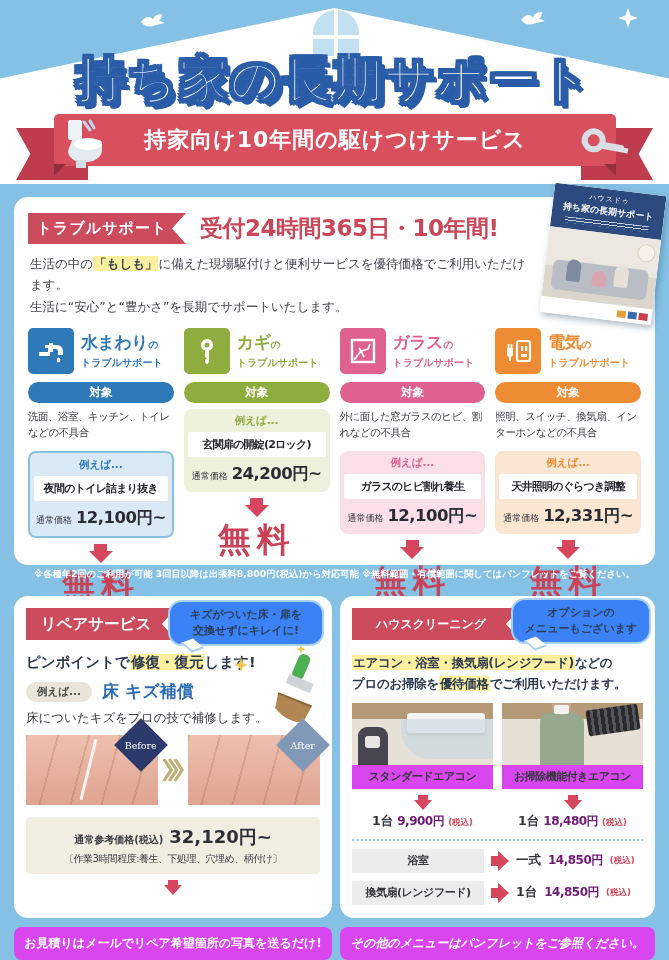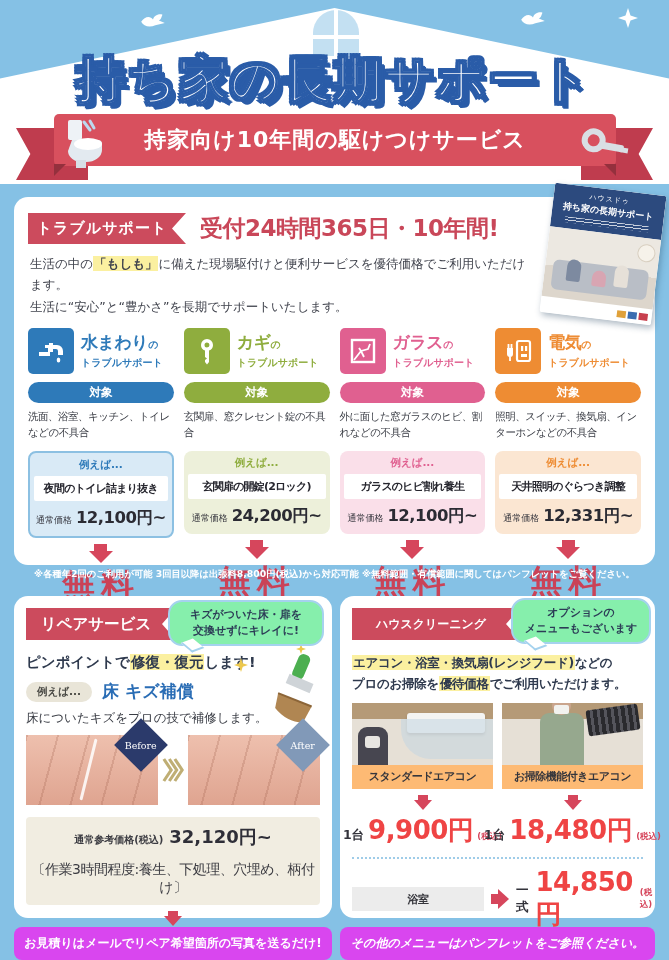--- a/index.html
+++ b/index.html
@@ -117,21 +117,21 @@
   .footnote {
     position:absolute; left:0; right:0; top:568px; text-align:center;
     color:#fff; font-size:9.3px; font-weight:600; letter-spacing:0;
   }
   
   .panel-repair { left:14px; top:596px; width:318px; height:322px; padding:12px; }
   .panel-clean  { left:340px; top:596px; width:315px; height:322px; padding:12px; }
   .panel-repair .flag-badge { width:150px; height:32px; font-size:15.5px; }
   .panel-clean  .flag-badge { width:168px; height:32px; font-size:12px; }
   .bubble {
-    position:absolute; background:#86efac; border:2px solid #a5d2ee; border-radius:14px;
+    position:absolute; background:#3b82f6; border:2px solid #a5d2ee; border-radius:14px;
     padding:5px 8px; text-align:center; font-size:11px; font-weight:800; color:#2c3c56;
     line-height:1.45; z-index:3;
   }
   .bubble::after {
     content:""; position:absolute; left:16px; bottom:-8px; width:11px; height:11px;
     background:#fff; border-left:2px solid #a5d2ee; border-bottom:2px solid #a5d2ee;
     transform:rotate(-20deg) skewX(30deg);
   }
   .panel-repair .bubble { right:8px; top:4px; width:156px; }
   .panel-clean  .bubble { right:4px; top:2px; width:140px; }
@@ -155,21 +155,21 @@
     transform:rotate(45deg); display:flex; align-items:center; justify-content:center; z-index:2; }
   .diamond.before { background:#2b3a6b; }
   .diamond.after  { background:#8199b8; }
   .diamond span { transform:rotate(-45deg); color:#fff; font-size:9.5px;
     font-family:"DejaVu Serif","Liberation Serif",serif; }
   .chevrons { flex:none; }
   .beige-box { margin-top:12px; background:#f1ede1; border-radius:4px; padding:8px 2px; text-align:center; }
   .beige-line1 { display:flex; align-items:baseline; justify-content:center; gap:6px; }
   .beige-lbl { font-size:10px; color:#3c3c42; font-weight:600; }
   .beige-price { font-size:18px; font-weight:800; color:#2f2f38; }
-  .beige-note { margin-top:12px; font-size:14px; color:#3c3c42; letter-spacing:-0.5px; }
+  .beige-note { margin-top:3px; font-size:10px; color:#3c3c42; letter-spacing:-0.5px; }
   .discount { margin-top:2px; text-align:center; color:#cf4056; white-space:nowrap; }
   .discount-pre { font-size:15px; font-weight:800; }
   .discount-val { font-size:27px; font-weight:900; letter-spacing:-0.5px; }
   .blue-bar {
     position:absolute; height:33px; background:#d946ef; border-radius:8px;
     display:flex; align-items:center; justify-content:center;
     color:#fff; font-size:12px; font-weight:700; letter-spacing:0; white-space:nowrap;
   }
   .bar-left  { left:14px; top:927px; width:318px; }
   .bar-right { left:340px; top:927px; width:315px;font-style:italic; }
@@ -183,26 +183,26 @@
   .cphoto .ac-unit { position:absolute; right:8px; top:10px; width:78px; height:20px; background:#f4f4f2; border-radius:3px; box-shadow:0 2px 3px rgba(0,0,0,.15); }
   .cphoto .plastic { position:absolute; right:0px; top:16px; width:92px; height:40px; background:rgba(195,214,226,.55); border-radius:0 0 0 30px; }
   .cphoto .person { position:absolute; bottom:0; border-radius:9px 9px 0 0; }
   .cphoto1 .person { left:6px; width:30px; height:38px; background:#474650; }
   .cphoto1 .person::after { content:""; position:absolute; left:7px; top:9px; width:15px; height:12px; background:#e8e6e2; border-radius:3px; }
   .cphoto2 .person { left:38px; width:44px; height:52px; background:#96a88e; }
   .cphoto2 .person::before { content:""; position:absolute; left:12px; top:-16px; width:19px; height:18px; border-radius:50%; background:#caa58d; }
   .cphoto2 .person::after { content:""; position:absolute; left:14px; top:-8px; width:15px; height:9px; background:#f2f2ef; border-radius:2px; }
   .cphoto2 .filter { position:absolute; right:4px; top:4px; width:52px; height:26px; transform:rotate(-8deg);
     background:repeating-linear-gradient(90deg,#2a2a2e 0 4px,#55555c 4px 7px); border-radius:3px; }
-  .ac-label { margin-top:0; width:100%; height:24px; background:#fdba74; color:#36363c;
+  .ac-label { margin-top:0; width:100%; height:24px; background:#d946ef; color:#36363c;
     font-size:11px; font-weight:700; display:flex; align-items:center; justify-content:center;
     letter-spacing:-0.5px; white-space:nowrap; }
   .ac-price { margin-top:3px; display:flex; align-items:baseline; gap:4px; white-space:nowrap; }
   .unit { font-size:12.5px; font-weight:800; color:#33333b; }
-  .big-price { font-size:26px; font-weight:900; color:#ef4444; letter-spacing:-0.5px; }
+  .big-price { font-size:12px; font-weight:900; color:#701a75; letter-spacing:-0.5px; }
   .tax { font-size:8.5px; font-weight:700; color:#d6465c; }
   .dotted { margin-top:9px; border-top:2px dotted #9fcce8; }
   .svc-row { margin-top:8px; display:flex; align-items:center; gap:7px; }
   .svc-label { width:132px; height:24px; background:#ececec; color:#36363c; font-size:11px; font-weight:700;
     display:flex; align-items:center; justify-content:center; flex:none; letter-spacing:-0.5px; white-space:nowrap; }
   .arrow-right { display:flex; align-items:center; flex:none; }
   .arrow-right .stem { width:7px; height:10px; background:#d6465c; }
   .arrow-right .head { width:0; height:0; border:10px solid transparent; border-right:0; border-left:11px solid #d6465c; }
 </style>
 </head>
@@ -312,21 +312,20 @@
             <svg width="30" height="30" viewBox="0 0 30 30">
                 <path d="M15 3 a6 6 0 0 1 6 6 a6 6 0 0 1 -4 5.6 V26 l-2 2.5 L13 26 v-2 l2-1.5 L13 21 v-6.4 a6 6 0 0 1 -4 -5.6 a6 6 0 0 1 6 -6 z M15 6.5 a2.5 2.5 0 1 0 0 5 a2.5 2.5 0 0 0 0 -5 z" fill="#fff"></path>
               </svg>
           </div>
           <div>
             <div class="col-name"><span>カギ</span><span class="suffix">の</span></div>
             <div class="col-cat">トラブルサポート</div>
           </div>
         </div>
         <div class="target-pill">対象</div>
-        <div class="col-desc">玄関扉、窓クレセント錠の不具合</div>
         <div class="ex-box">
           <div class="ex-label">例えば...</div>
           <div class="ex-strip">玄関扉の開錠(2ロック)</div>
           <div class="price-row">
               <span class="price-lbl">通常価格</span>
               <span class="price-val">24,200円~</span>
             </div>
         </div>
         <div class="arrow-down">
             <div class="stem"></div>

